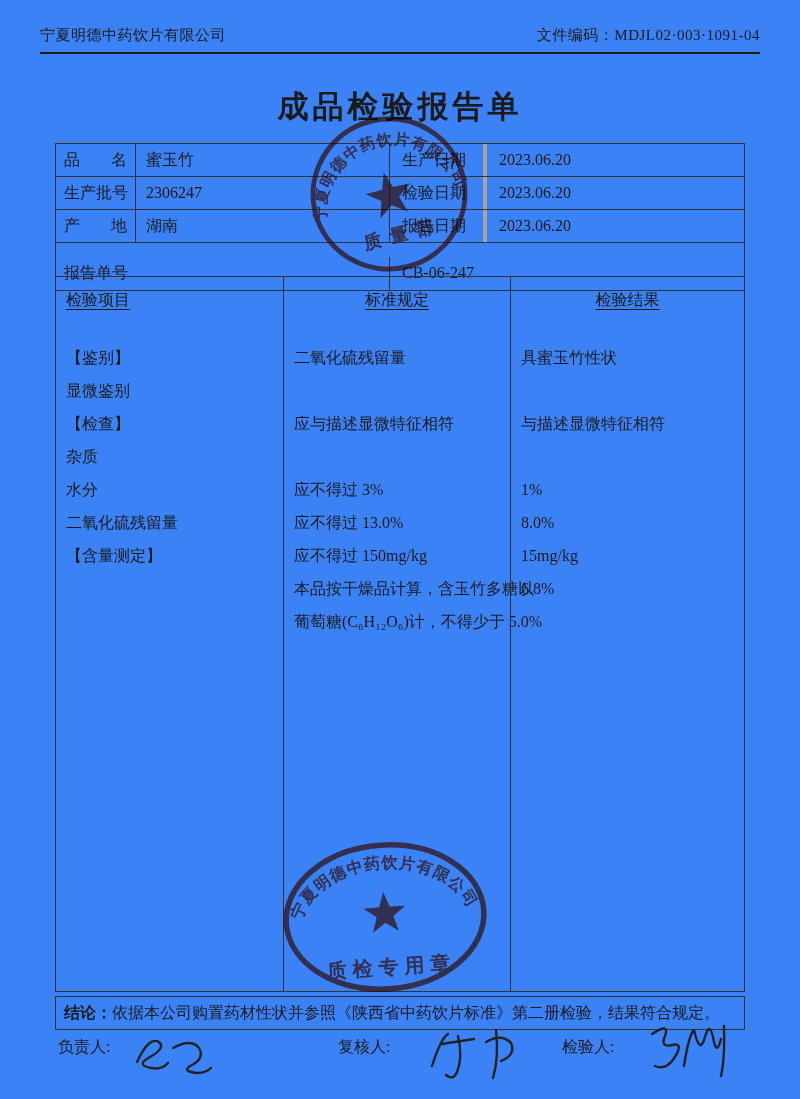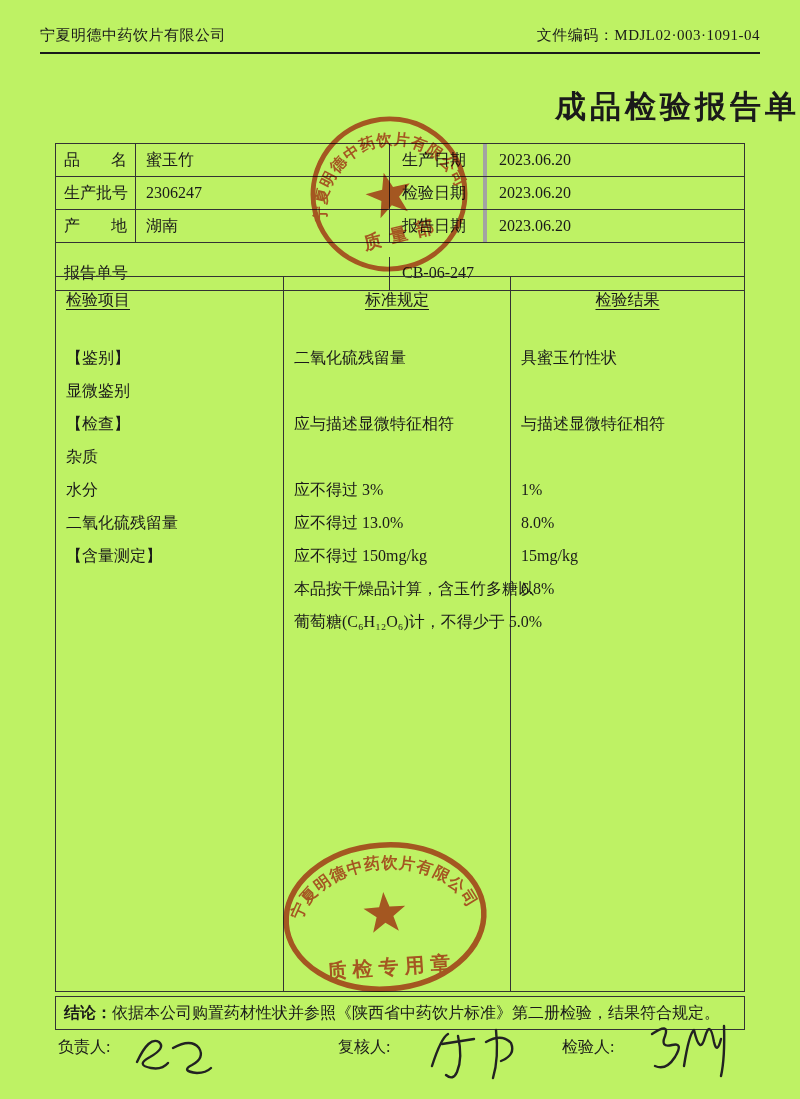--- a/index.html
+++ b/index.html
@@ -1,32 +1,32 @@
 <!DOCTYPE html>
 <html><head>
 <meta charset="utf-8">
 <style>
   * { margin:0; padding:0; box-sizing:border-box; }
   body { background:#888; font-family:"Liberation Serif","DejaVu Serif",serif; }
   .page {
     position:relative; width:800px; height:1099px; margin:0 auto;
-    background:#bef264; color:#1a1a1a; overflow:hidden;
+    background:#3b82f6; color:#1a1a1a; overflow:hidden;
     font-size:16px;
   }
   
   .header {
     position:absolute; left:40px; right:40px; top:26px;
     display:flex; justify-content:space-between; align-items:flex-end;
     padding-bottom:7px; border-bottom:2px solid #1a1a1a;
     font-size:15px; letter-spacing:0.5px;
   }
   
   .title {
     position:absolute; top:86px; left:0; width:100%;
-    text-align:right; font-size:31px; font-weight:bold; letter-spacing:4px;
+    text-align:center; font-size:31px; font-weight:bold; letter-spacing:4px;
   }
   
   .t1 {
     position:absolute; left:55px; top:143px; width:690px;
     border:1px solid #333; font-size:16px;
   }
   .t1row { display:flex; height:33px; line-height:32px; border-bottom:1px solid #333;font-family:Liberation Serif, serif; }
   .t1row:last-child { border-bottom:none;margin-top:14px; }
   .cell { overflow:hidden; white-space:nowrap; }
   .lA { width:80px; border-right:1px solid #333; padding:0 8px; text-align:justify; text-align-last:justify; }

